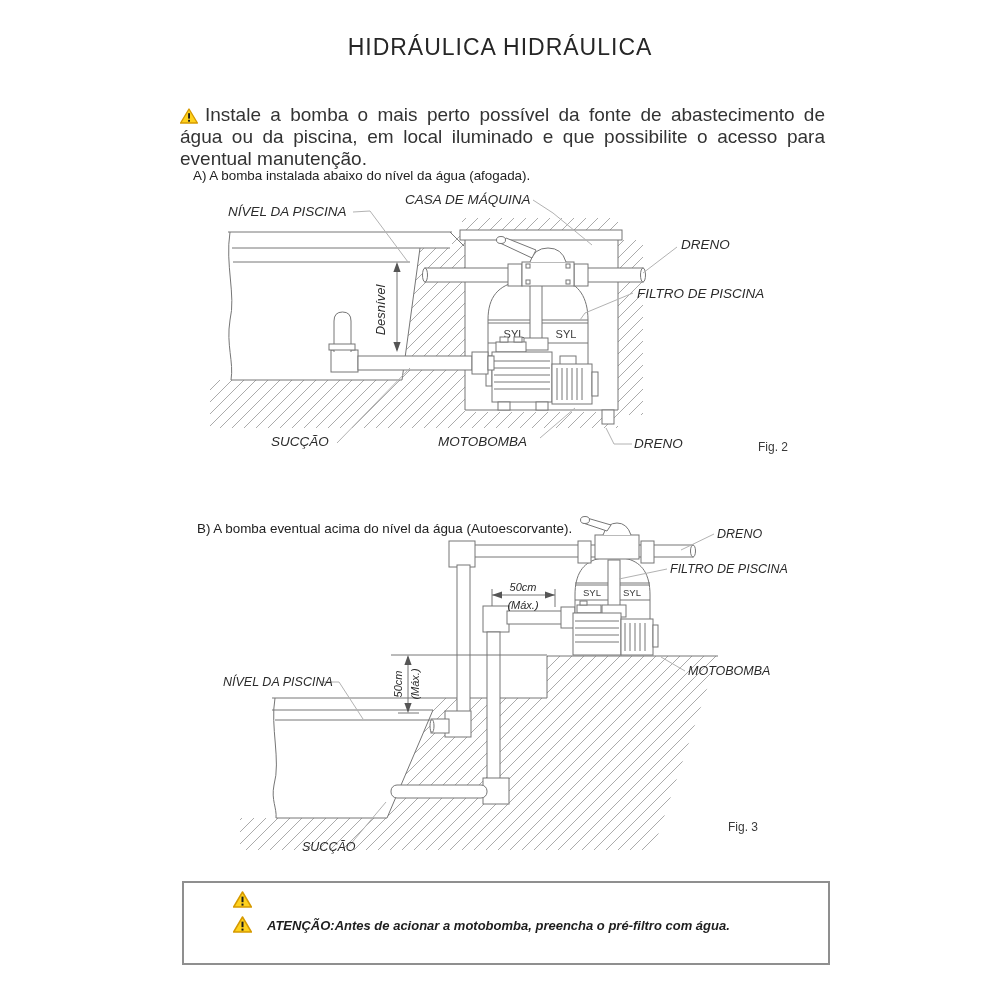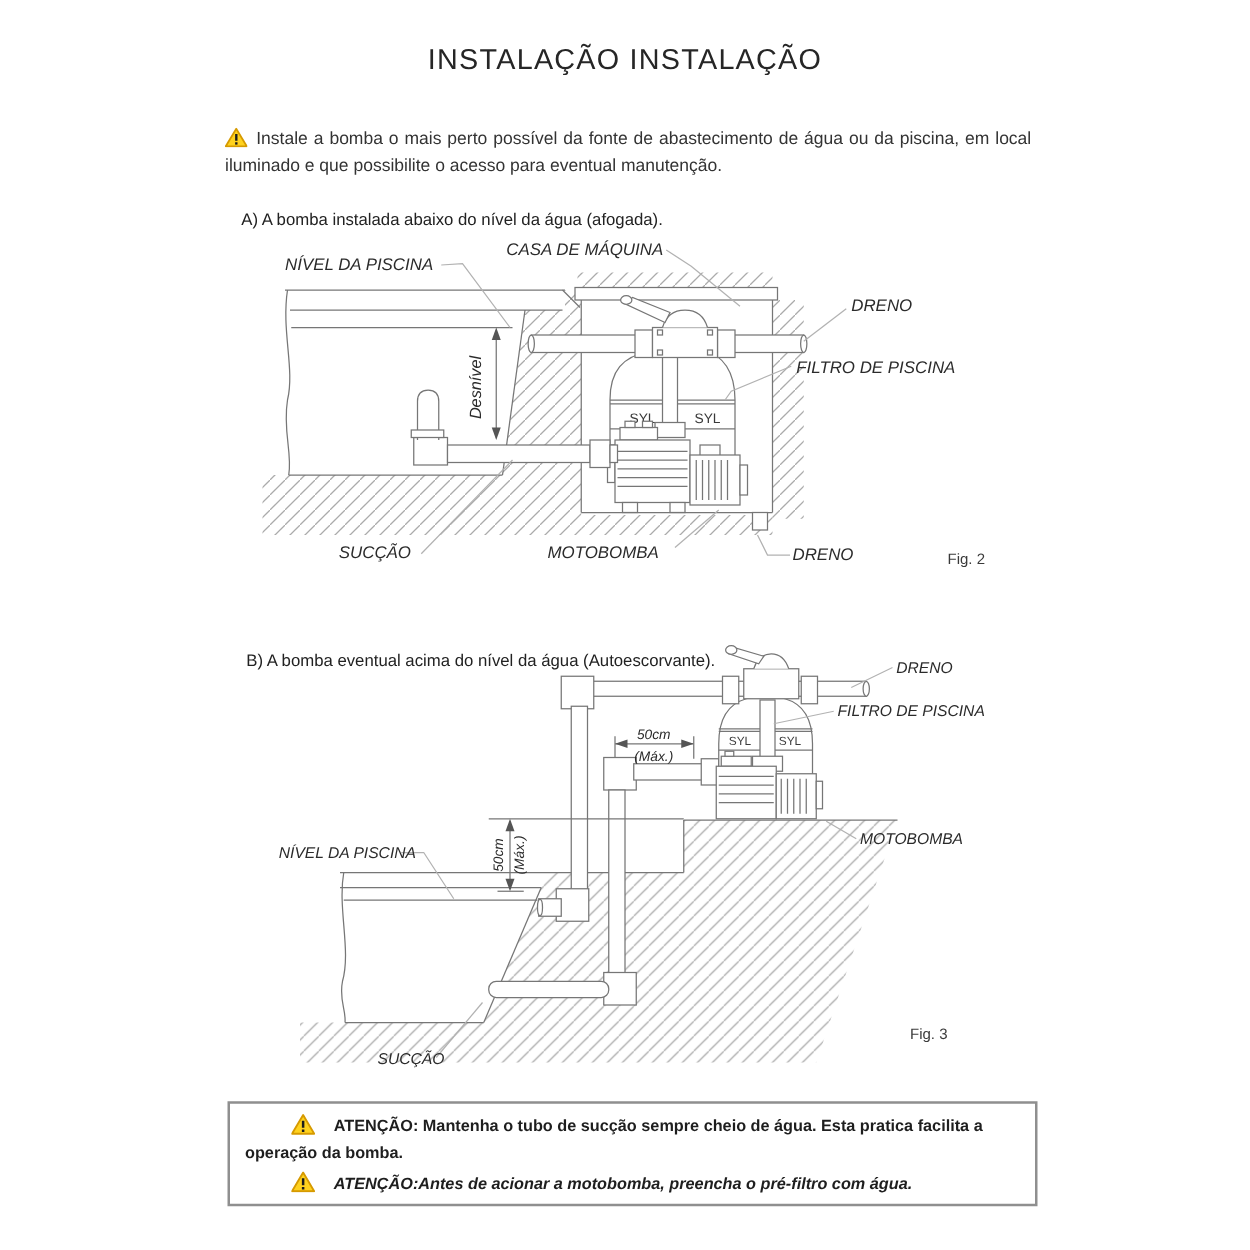--- a/index.html
+++ b/index.html
@@ -6,21 +6,21 @@
   body{
     width:1000px;height:1000px;position:relative;background:#ffffff;
     font-family:"Liberation Sans", sans-serif;color:#2d2d2d;overflow:hidden;
   }
   .page-title{
     position:absolute;left:0;top:34px;width:1000px;text-align:center;
     font-size:23px;letter-spacing:1px;color:#262626;font-weight:400;
   }
   .intro{
     position:absolute;left:180px;top:85px;width:645px;
-    font-size:14px;line-height:22px;text-align:justify;color:#333;
+    font-size:19px;line-height:22px;text-align:justify;color:#333;
   }
   .intro .tri{vertical-align:-3px;margin-right:7px;}
   .section-head{
     position:absolute;font-size:13.4px;color:#222;margin-top:29px;
   }
   .sec-a{left:193px;top:139px;}
   .sec-b{left:197px;top:492px;}
   .fig-svg{position:absolute;}
   #fig2{left:180px;top:180px;}
   #fig3{left:195px;top:505px;}
@@ -43,21 +43,21 @@
   .figcap{font-size:12px;fill:#3a3a3a;}
   .dim{font-size:11px;font-style:italic;fill:#2b2b2b;}
   .ln{stroke:#767676;stroke-width:1;fill:none;}
   .pipe{fill:#ffffff;stroke:#767676;stroke-width:1;}
   .lead{stroke:#b2b2b2;stroke-width:1;fill:none;}
   .arr{fill:#555;}
 </style>
 </head>
 <body>
 
-<div class="page-title">INSTALAÇÃO INSTALAÇÃO</div>
+<div class="page-title">HIDRÁULICA HIDRÁULICA</div>
 
 <p class="intro"><svg class="tri" width="18" height="16" viewBox="0 0 18 16">
       <polygon points="9,1 17.4,15 0.6,15" fill="#ffd21e" stroke="#d69a00" stroke-width="1.4" stroke-linejoin="round"></polygon>
       <rect x="8.1" y="5.2" width="1.9" height="5.4" fill="#1c1c1c"></rect>
       <rect x="8.1" y="11.8" width="1.9" height="1.9" fill="#1c1c1c"></rect>
     </svg><span>Instale a bomba o mais perto possível da fonte de abastecimento de água ou da piscina, em local iluminado e que possibilite o acesso para eventual manutenção.</span></p>
 
 <div class="section-head sec-a">A) A bomba instalada abaixo do nível da água (afogada).</div>
 
 <svg id="fig2" class="fig-svg" width="620" height="290" viewBox="0 0 620 290">
@@ -307,19 +307,19 @@
   <text class="dlabel f3lab" x="28" y="181">NÍVEL DA PISCINA</text>
   <text class="dlabel f3lab" x="107" y="346">SUCÇÃO</text>
   <text class="figcap" x="533" y="326">Fig. 3</text>
 </svg>
 
 <div class="attention-box">
   <p class="attention-item"><svg class="tri" width="19" height="17" viewBox="0 0 19 17">
         <polygon points="9.5,1 18.4,16 0.6,16" fill="#ffd21e" stroke="#d69a00" stroke-width="1.5" stroke-linejoin="round"></polygon>
         <rect x="8.5" y="5.6" width="2" height="5.6" fill="#1c1c1c"></rect>
         <rect x="8.5" y="12.6" width="2" height="2" fill="#1c1c1c"></rect>
-      </svg><span>ATENÇÃO: Mantenha o tubo de sucção sempre cheio de água. Esta pratica facilita a operação da bomba.</span></p>
+      </svg></p>
   <p class="attention-item"><svg class="tri" width="19" height="17" viewBox="0 0 19 17">
         <polygon points="9.5,1 18.4,16 0.6,16" fill="#ffd21e" stroke="#d69a00" stroke-width="1.5" stroke-linejoin="round"></polygon>
         <rect x="8.5" y="5.6" width="2" height="5.6" fill="#1c1c1c"></rect>
         <rect x="8.5" y="12.6" width="2" height="2" fill="#1c1c1c"></rect>
       </svg><span>ATENÇÃO:Antes de acionar a motobomba, preencha o pré-filtro com água.</span></p>
 </div>
 
 </body></html>

